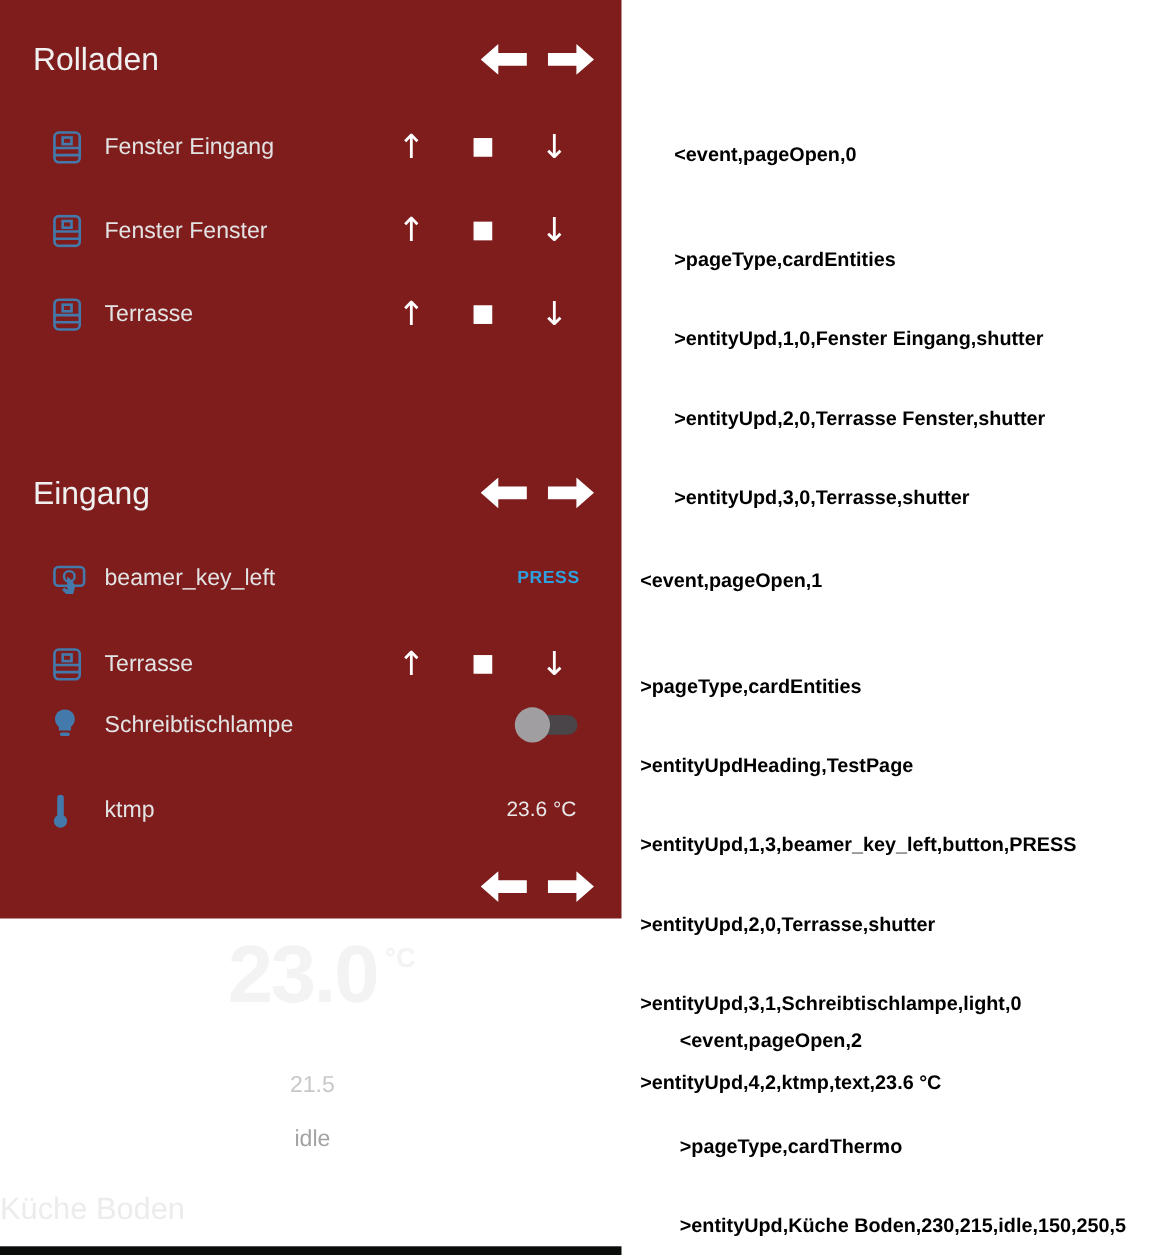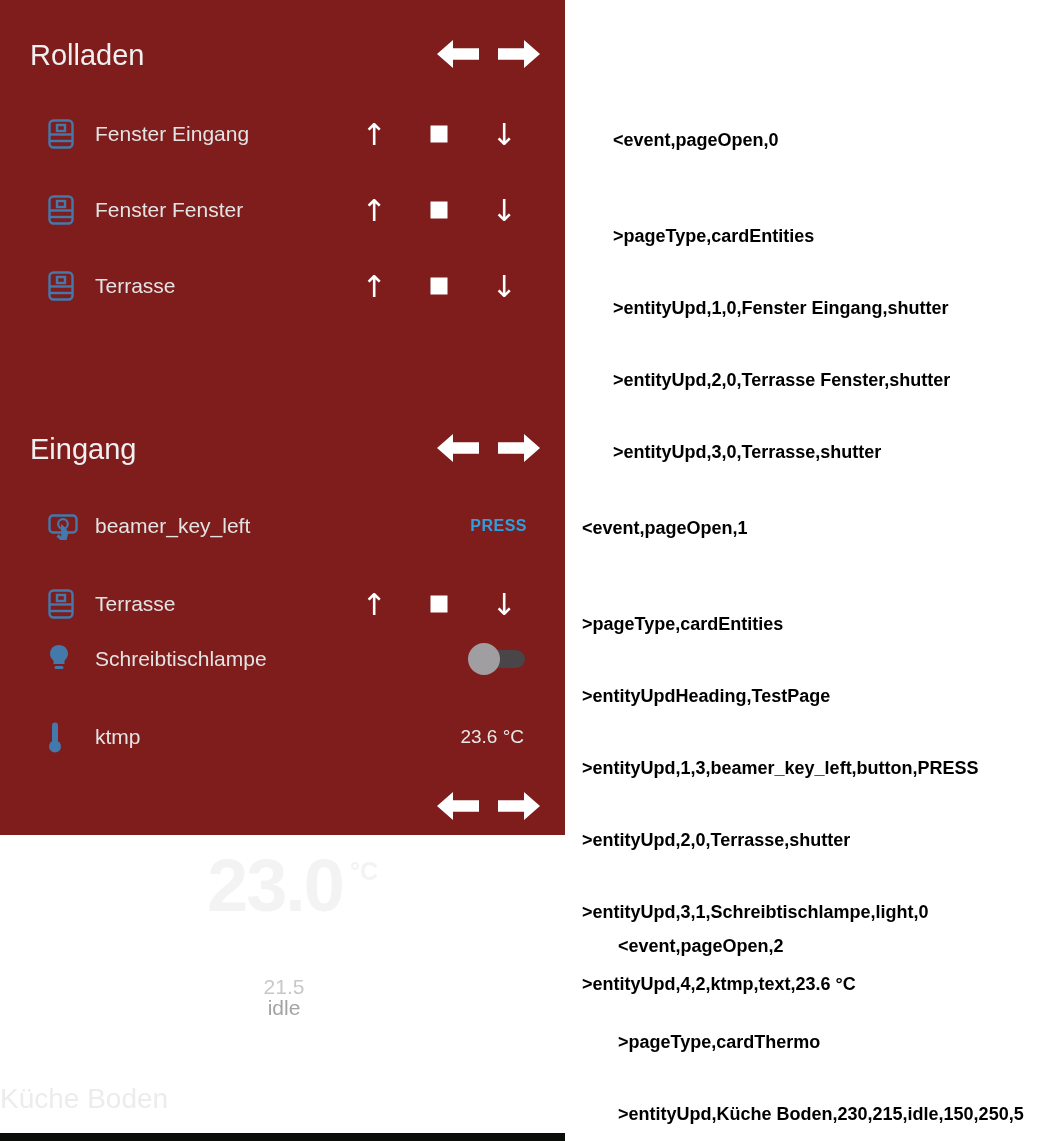--- a/index.html
+++ b/index.html
@@ -22,21 +22,21 @@
   .rvalue{position:absolute;right:41px;top:50%;transform:translateY(-50%);font-size:19px;color:#e8e8e8;white-space:nowrap;}
   .press-btn{position:absolute;right:38px;top:50%;transform:translateY(-50%);font-size:16px;font-weight:700;letter-spacing:.5px;color:#2da0e0;background:none;border:none;padding:0;cursor:pointer;}
   .toggle{position:absolute;left:475px;top:50%;transform:translateY(-50%);width:50px;height:18px;border-radius:9px;background:#494549;border:none;padding:0;cursor:pointer;}
   .knob{position:absolute;left:-7px;top:-7px;width:32px;height:32px;border-radius:50%;background:#a19ea1;}
   
   .thermo-temp{position:absolute;left:207px;top:845px;color:#f3f3f3;white-space:nowrap;}
   .t-num{font-size:74px;font-weight:700;letter-spacing:-2px;line-height:82px;}
   .t-unit{font-size:25px;font-weight:700;vertical-align:top;position:relative;top:12px;margin-left:7px;}
   .tri-btn{position:absolute;background:none;border:none;padding:0;cursor:pointer;line-height:0;}
   .t-target{position:absolute;left:184px;top:963px;width:200px;text-align:center;font-size:21px;color:#c8c8c8;margin-top:12px;}
-  .t-state{position:absolute;left:184px;top:996px;width:200px;text-align:center;font-size:21px;color:#a3a3a3;}
+  .t-state{position:absolute;left:184px;top:1024px;width:200px;text-align:center;font-size:21px;color:#a3a3a3;}
   .t-name{position:absolute;left:0;top:1083px;width:565px;text-align:left;font-size:28px;color:#ececec;}
   .bottom-bar{position:absolute;left:0;top:1133px;width:565px;height:8px;background:#0b0d0b;}
   
   .proto{position:absolute;color:#000;font-weight:700;font-size:18px;line-height:24px;white-space:pre;}
   .proto .event-line{margin-bottom:24px;}
 </style>
 </head>
 <body>
 
 <div class="panel">

